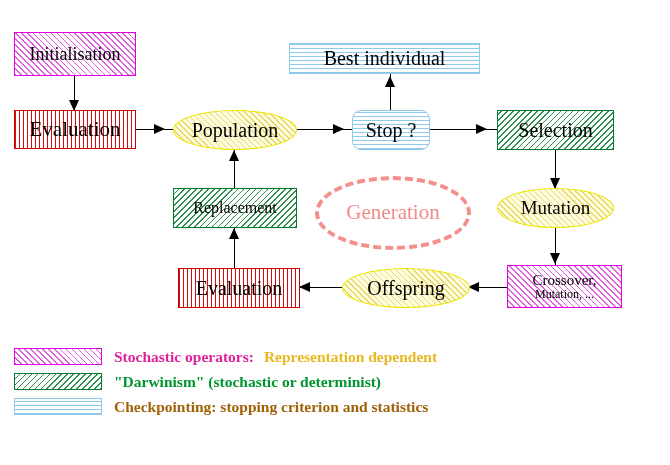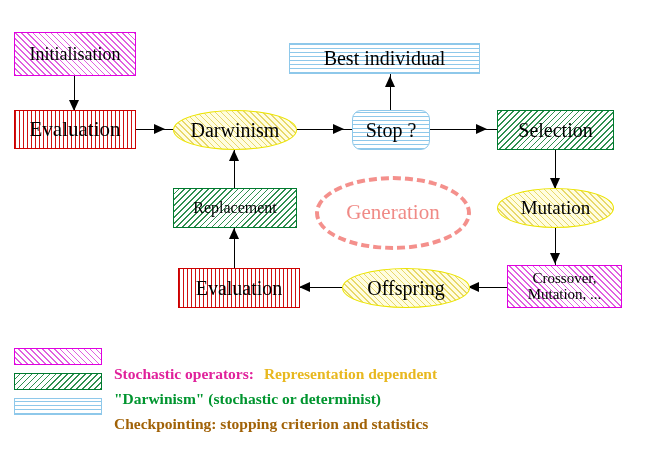--- a/index.html
+++ b/index.html
@@ -137,21 +137,21 @@
     position: absolute;
     left: 0;
     top: 3px;
     width: 88px;
     height: 17px;
     box-sizing: border-box;
   }
   .legend-text {
     position: absolute;
     left: 100px;
-    top: 17px;
+    top: 0;
     font-family: "Liberation Serif", serif;
     font-weight: bold;
     font-size: 15.5px;
     white-space: nowrap;
     line-height: 23px;
   }
   .legend-text .part2 {
     margin-left: 10px;
   }
 </style>
@@ -195,42 +195,42 @@
 
   <div class="node hatch-magenta" style="left:14px; top:32px; width:122px; height:44px;">
     <span class="lbl" style="font-size:18px;">Initialisation</span>
   </div>
 
   <div class="node hatch-red" style="left:14px; top:110px; width:122px; height:39px;">
     <span class="lbl" style="font-size:21px;">Evaluation</span>
   </div>
 
   <div class="node hatch-yellow-ellipse" style="left:173px; top:110px; width:124px; height:40px;">
-    <span class="lbl" style="font-size:20px;">Darwinism</span>
+    <span class="lbl" style="font-size:20px;">Population</span>
   </div>
 
   <div class="node hatch-blue rounded" style="left:352px; top:110px; width:78px; height:40px;">
     <span class="lbl" style="font-size:20px;">Stop ?</span>
   </div>
 
   <div class="node hatch-blue" style="left:289px; top:43px; width:191px; height:31px;">
     <span class="lbl" style="font-size:20px;">Best individual</span>
   </div>
 
   <div class="node hatch-green" style="left:497px; top:110px; width:117px; height:40px;">
     <span class="lbl" style="font-size:20px;">Selection</span>
   </div>
 
   <div class="node hatch-yellow-ellipse" style="left:497px; top:188px; width:117px; height:40px;">
     <span class="lbl" style="font-size:19px;">Mutation</span>
   </div>
 
   <div class="node hatch-magenta" style="left:507px; top:265px; width:115px; height:43px; flex-direction:column; justify-content:center;">
     <span class="lbl" style="font-size:15px;">Crossover,</span>
-    <span class="lbl" style="font-size:15px;">Mutation, ...</span>
+    <span class="lbl" style="font-size:12px;">Mutation, ...</span>
   </div>
 
   <div class="node hatch-yellow-ellipse" style="left:342px; top:268px; width:128px; height:40px;">
     <span class="lbl" style="font-size:20px;">Offspring</span>
   </div>
 
   <div class="node hatch-red" style="left:178px; top:268px; width:122px; height:40px;">
     <span class="lbl" style="font-size:20px;">Evaluation</span>
   </div>
 

